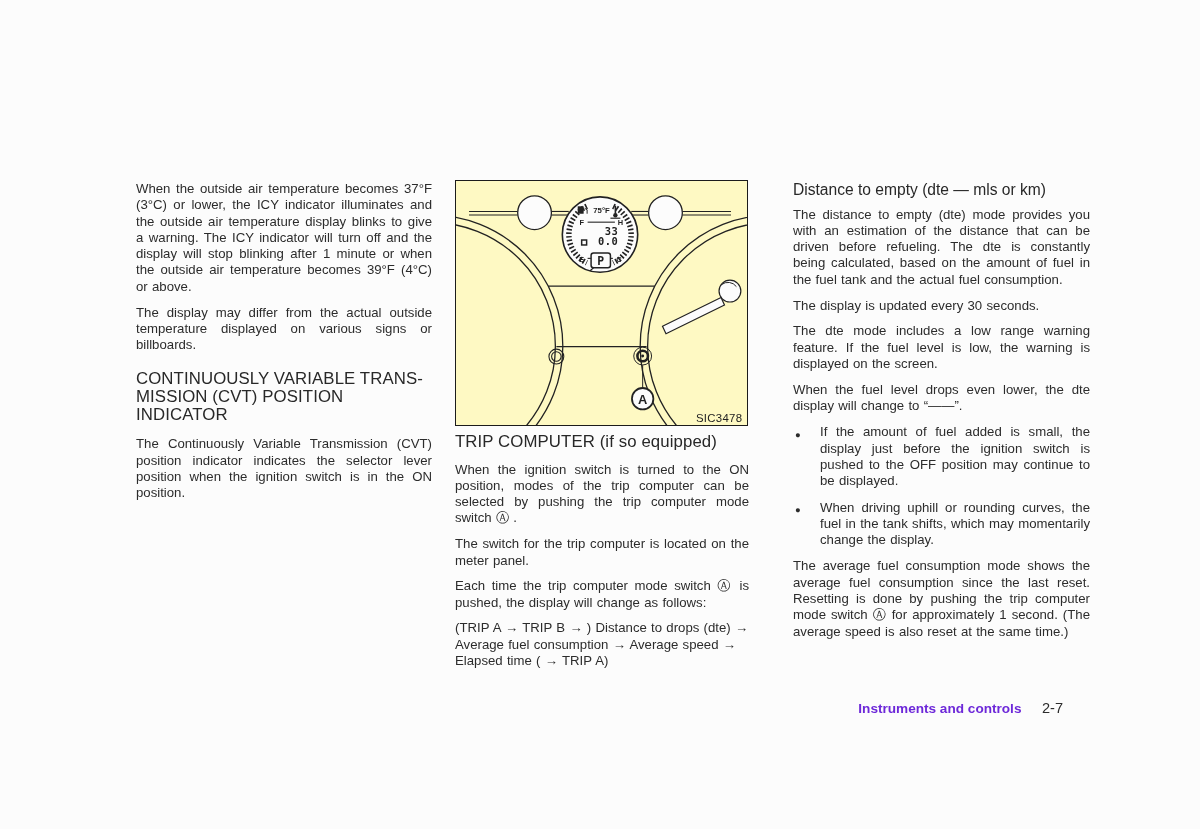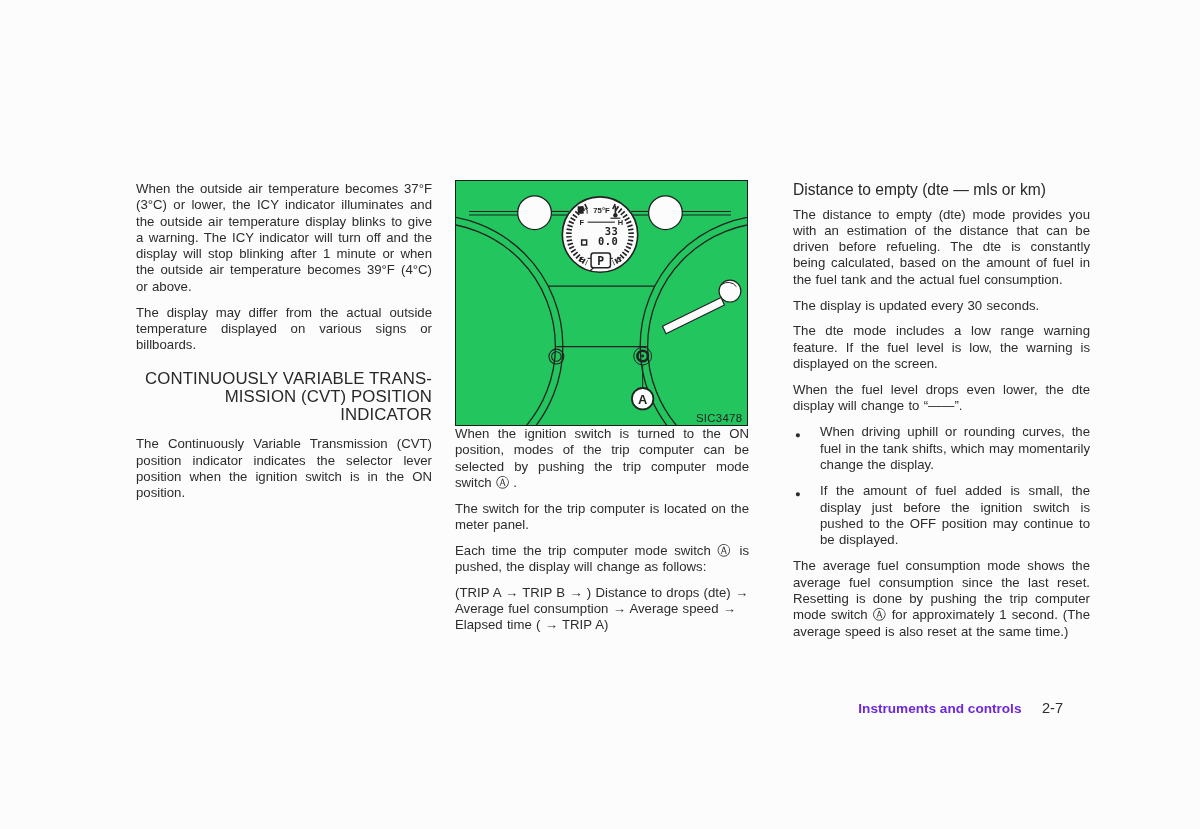--- a/index.html
+++ b/index.html
@@ -13,40 +13,40 @@
   .col-left{left:136px;top:181px;width:296px;}
   .col-mid{left:455px;top:180px;width:294px;}
   .col-right{left:793px;top:181px;width:297px;}
   p.body{
     font-size:13.2px;line-height:16.3px;margin:0 0 9.5px 0;
     text-align:justify;word-spacing:0.6px;
   }
   p.body.seq{text-align:left;margin-top:2px;}
   h2.sect{
     font-size:16.8px;line-height:17.6px;font-weight:400;
-    margin:17px 0 13px 0;letter-spacing:0.1px;color:#282828;text-align:right;
+    margin:17px 0 13px 0;letter-spacing:0.1px;color:#282828;
   }
   h2.sect span{display:block;}
   .col-mid h2.sect{margin:7px 0 11px 0;}
   h3.sub{
     font-size:15.6px;line-height:18.6px;font-weight:400;
     margin:0 0 7px 0;color:#282828;
   }
   h3.sub.second{margin-top:9px;}
   ul.bullets{list-style:none;margin:10px 0 0 0;padding:0;}
   ul.bullets li{
     position:relative;padding-left:27px;margin:0 0 10px 0;
     font-size:13.2px;line-height:16.3px;text-align:justify;word-spacing:0.6px;
   }
   ul.bullets li::before{
     content:"\25CF";position:absolute;left:2px;top:2.5px;font-size:9.5px;color:#2c2c2c;
   }
   figure.cluster{
     margin:0;width:291px;height:244px;border:1.6px solid #1c1c1c;
-    background:#22c55e;
+    background:#fef9c3;
   }
   .footer{
     position:absolute;top:699px;right:137px;white-space:nowrap;
   }
   .footer .ftitle{font-weight:bold;font-size:13.6px;color:#6d28d9;}
   .footer .fpage{font-size:14.6px;margin-left:16px;color:#2c2c2c;}
   .seg{
     font-family:"DejaVu Sans Mono","Liberation Mono",monospace;
     font-weight:bold;letter-spacing:0.5px;
   }
@@ -143,35 +143,36 @@
         <circle cx="188" cy="176.5" r="1.5" fill="#222"></circle>
       </g>
       <line x1="188" y1="185.8" x2="188" y2="208" stroke="#222" stroke-width="1"></line>
       <g>
         <circle cx="188" cy="219.5" r="10.8" fill="#fcfcfc" stroke="#222" stroke-width="1.8"></circle>
         <text x="188" y="224.5" text-anchor="middle" font-size="13" font-weight="bold">A</text>
       </g>
       <text x="288.5" y="242.5" text-anchor="end" font-size="11.5" fill="#3a3a3a" letter-spacing="0.3">SIC3478</text>
     </svg>
   </figure>
+  <h2 class="sect">TRIP COMPUTER (if so equipped)</h2>
   <p class="body">When the ignition switch is turned to the ON position, modes of the trip computer can be selected by pushing the trip computer mode switch Ⓐ .</p>
   <p class="body">The switch for the trip computer is located on the meter panel.</p>
   <p class="body">Each time the trip computer mode switch Ⓐ is pushed, the display will change as follows:</p>
   <p class="body seq">(TRIP A → TRIP B → ) Distance to drops (dte) → Average fuel consumption → Average speed → Elapsed time ( → TRIP A)</p>
 </div>
 
 <div class="col col-right">
   <h3 class="sub">Distance to empty (dte — mls or km)</h3>
   <p class="body">The distance to empty (dte) mode provides you with an estimation of the distance that can be driven before refueling. The dte is constantly being calculated, based on the amount of fuel in the fuel tank and the actual fuel consumption.</p>
   <p class="body">The display is updated every 30 seconds.</p>
   <p class="body">The dte mode includes a low range warning feature. If the fuel level is low, the warning is displayed on the screen.</p>
   <p class="body">When the fuel level drops even lower, the dte display will change to “——”.</p>
   <ul class="bullets">
+    <li>If the amount of fuel added is small, the display just before the ignition switch is pushed to the OFF position may continue to be displayed.</li>
     <li>When driving uphill or rounding curves, the fuel in the tank shifts, which may momentarily change the display.</li>
-    <li>If the amount of fuel added is small, the display just before the ignition switch is pushed to the OFF position may continue to be displayed.</li>
   </ul>
   <p class="body">The average fuel consumption mode shows the average fuel consumption since the last reset. Resetting is done by pushing the trip computer mode switch Ⓐ for approximately 1 second. (The average speed is also reset at the same time.)</p>
 </div>
 
 <div class="footer">
   <span class="ftitle">Instruments and controls</span>
   <span class="fpage">2-7</span>
 </div>
 
 </body></html>

